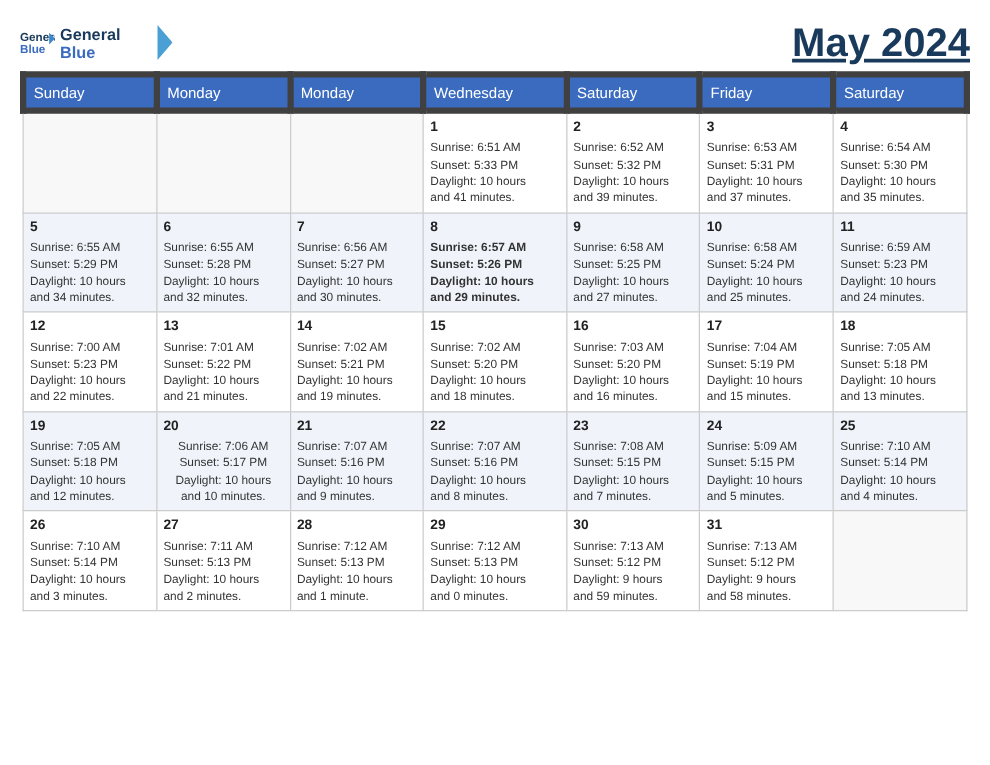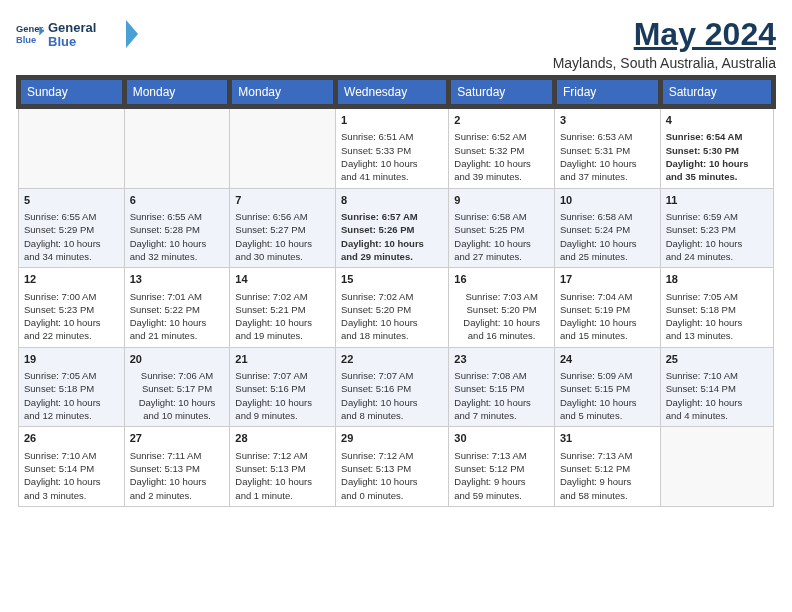--- a/index.html
+++ b/index.html
@@ -95,21 +95,20 @@
     <div style="display:flex;flex-direction:column;justify-content:center;">
       <svg width="90" height="36">
         <text x="0" y="16" font-size="13" font-weight="bold" fill="#1a3a5c">General</text>
         <text x="0" y="30" font-size="13" font-weight="bold" fill="#3a6bbf">Blue</text>
         <polygon points="78,4 90,18 78,32" fill="#4a9fd4"></polygon>
       </svg>
     </div>
   </div>
   <div class="title-block">
     <div class="main-title">May 2024</div>
-    <div class="subtitle">Maylands, South Australia, Australia</div>
   </div>
 </div>
 
 <table>
   <thead>
     <tr>
     <th>Sunday</th>
         <th>Monday</th>
         <th>Monday</th>
         <th>Wednesday</th>
@@ -139,21 +138,21 @@
         </td>
         <td>
           <div class="day-num">3</div>
           <div class="cell-info" style="white-space: pre-line;">Sunrise: 6:53 AM
 Sunset: 5:31 PM
 Daylight: 10 hours
 and 37 minutes.</div>
         </td>
         <td>
           <div class="day-num">4</div>
-          <div class="cell-info" style="white-space: pre-line; font-weight: bold;">Sunrise: 6:54 AM
+          <div class="cell-info" style="white-space: pre-line;">Sunrise: 6:54 AM
 Sunset: 5:30 PM
 Daylight: 10 hours
 and 35 minutes.</div>
         </td>
       </tr>
       <tr>
         <td>
           <div class="day-num">5</div>
           <div class="cell-info" style="white-space: pre-line;">Sunrise: 6:55 AM
 Sunset: 5:29 PM
@@ -227,21 +226,21 @@
         </td>
         <td>
           <div class="day-num">15</div>
           <div class="cell-info" style="white-space: pre-line;">Sunrise: 7:02 AM
 Sunset: 5:20 PM
 Daylight: 10 hours
 and 18 minutes.</div>
         </td>
         <td>
           <div class="day-num">16</div>
-          <div class="cell-info" style="white-space: pre-line; text-align: center;">Sunrise: 7:03 AM
+          <div class="cell-info" style="white-space: pre-line;">Sunrise: 7:03 AM
 Sunset: 5:20 PM
 Daylight: 10 hours
 and 16 minutes.</div>
         </td>
         <td>
           <div class="day-num">17</div>
           <div class="cell-info" style="white-space: pre-line;">Sunrise: 7:04 AM
 Sunset: 5:19 PM
 Daylight: 10 hours
 and 15 minutes.</div>

